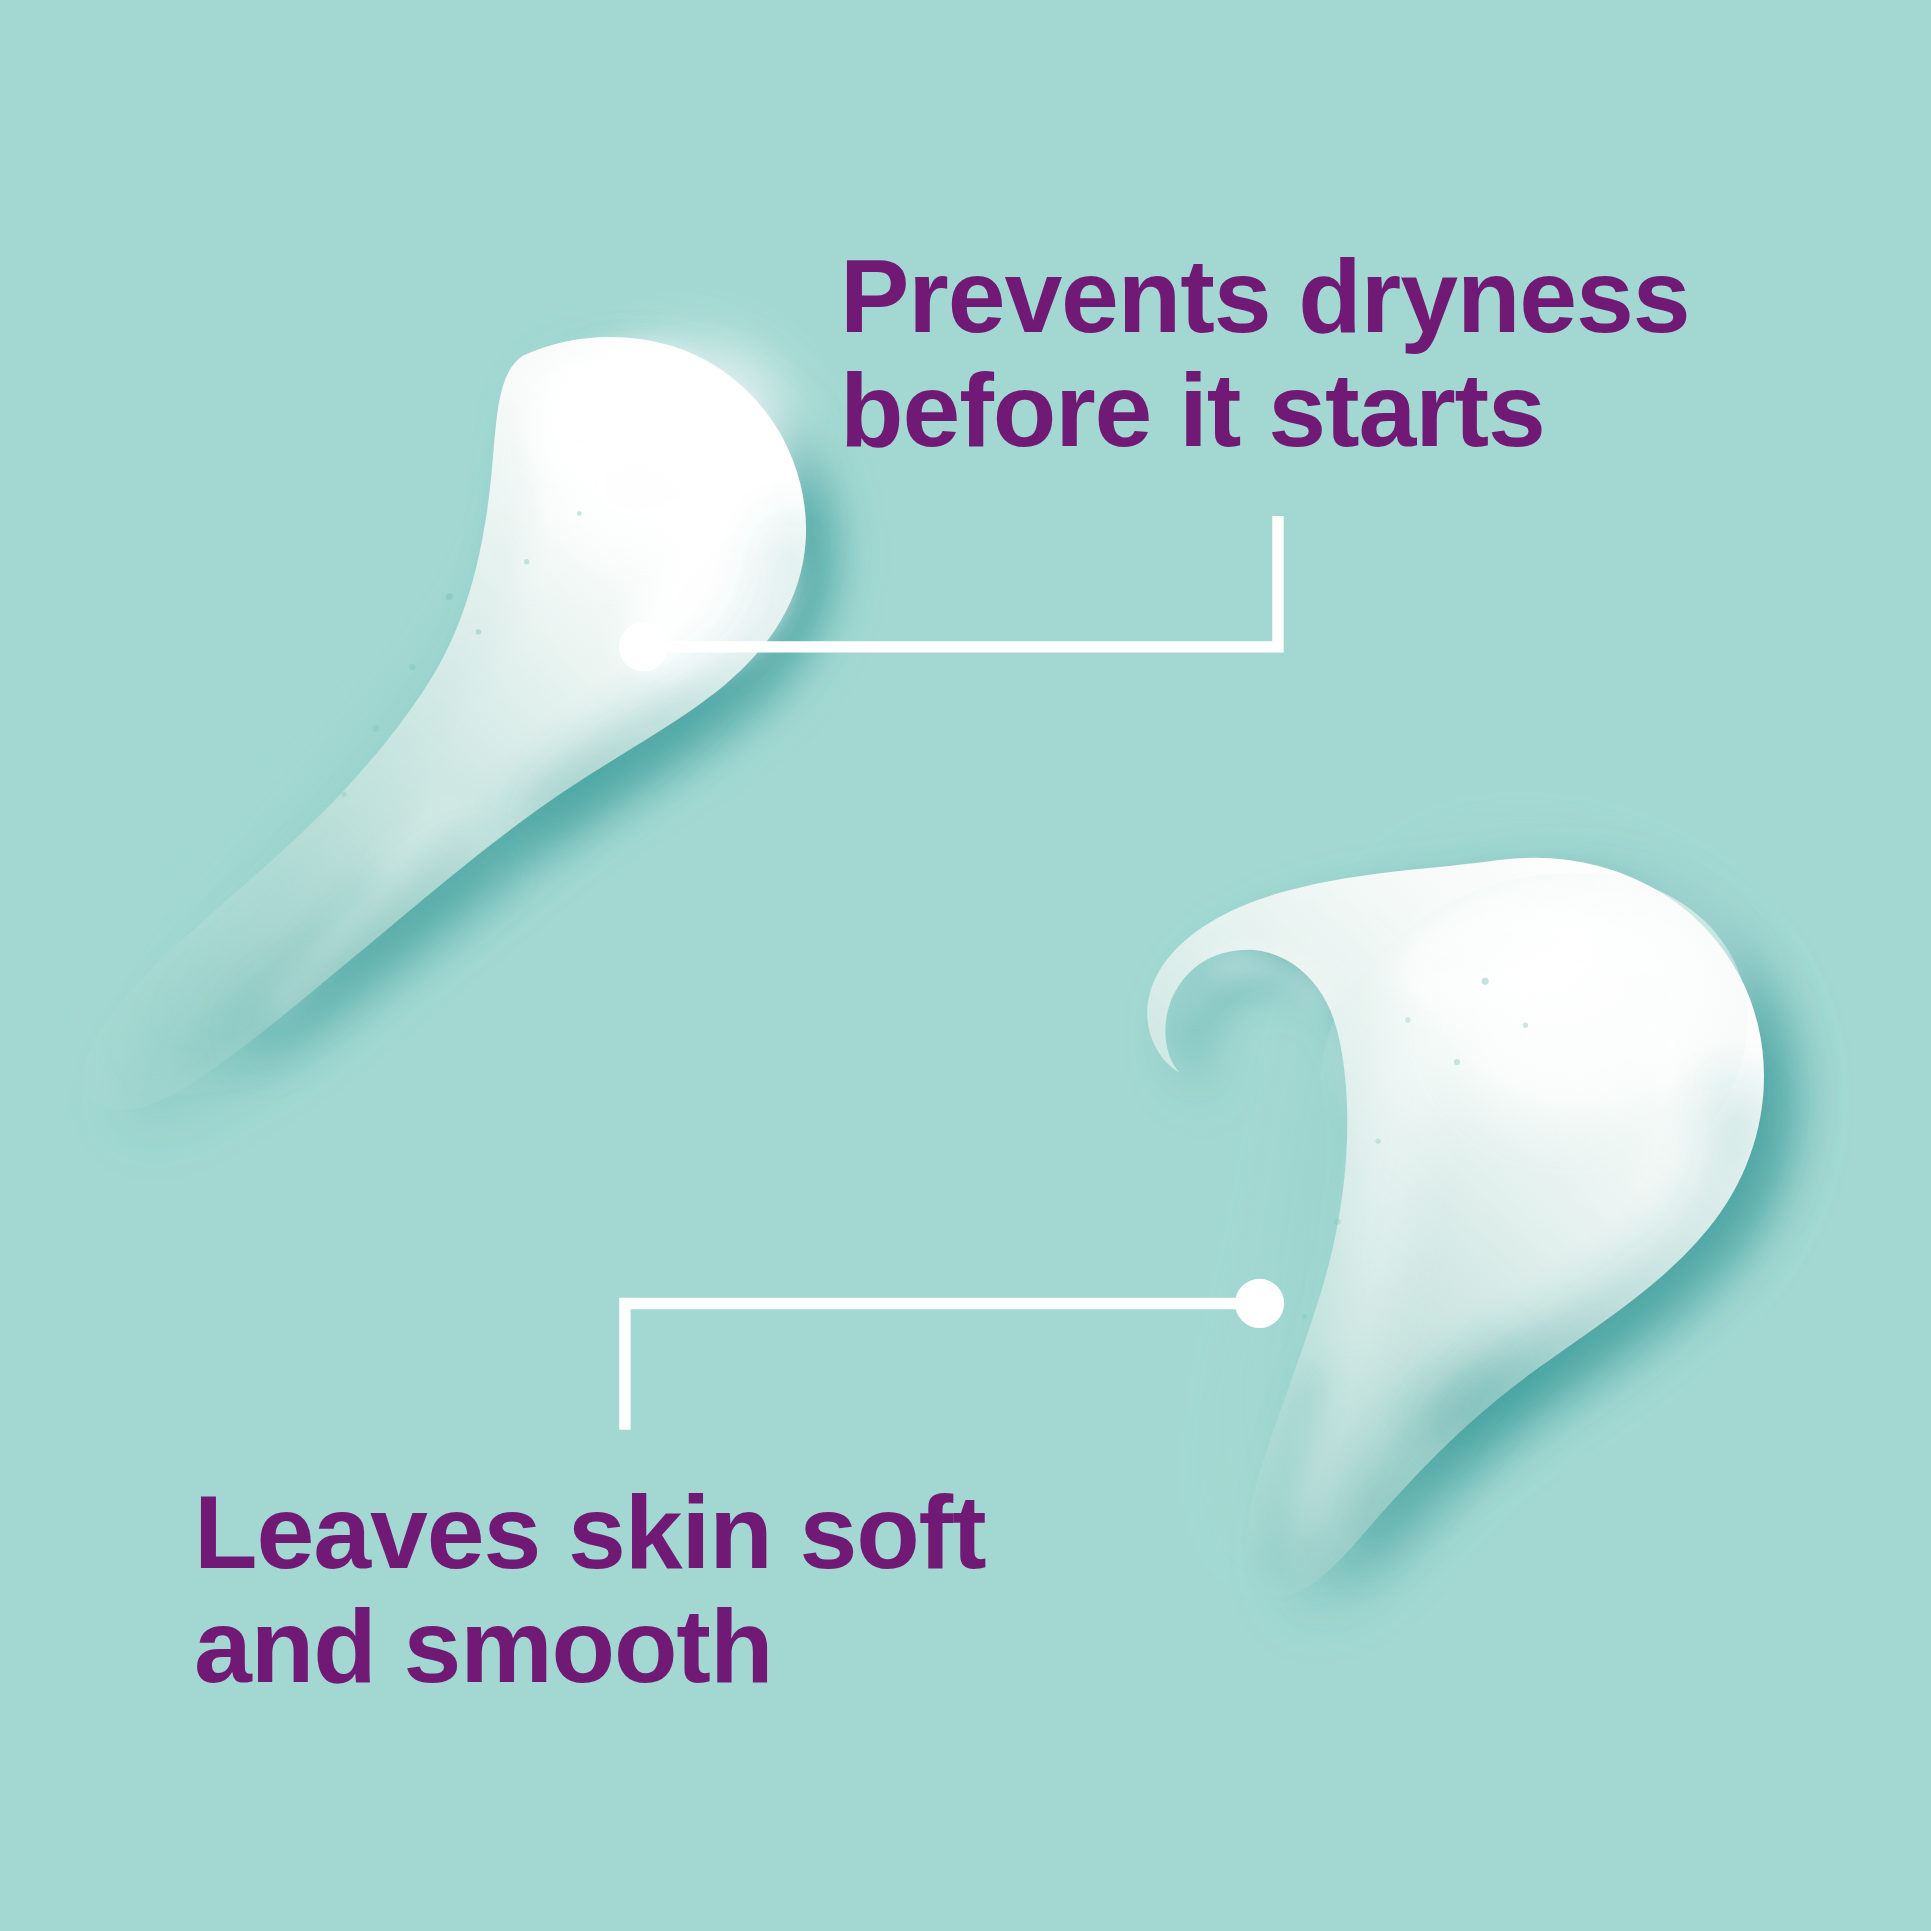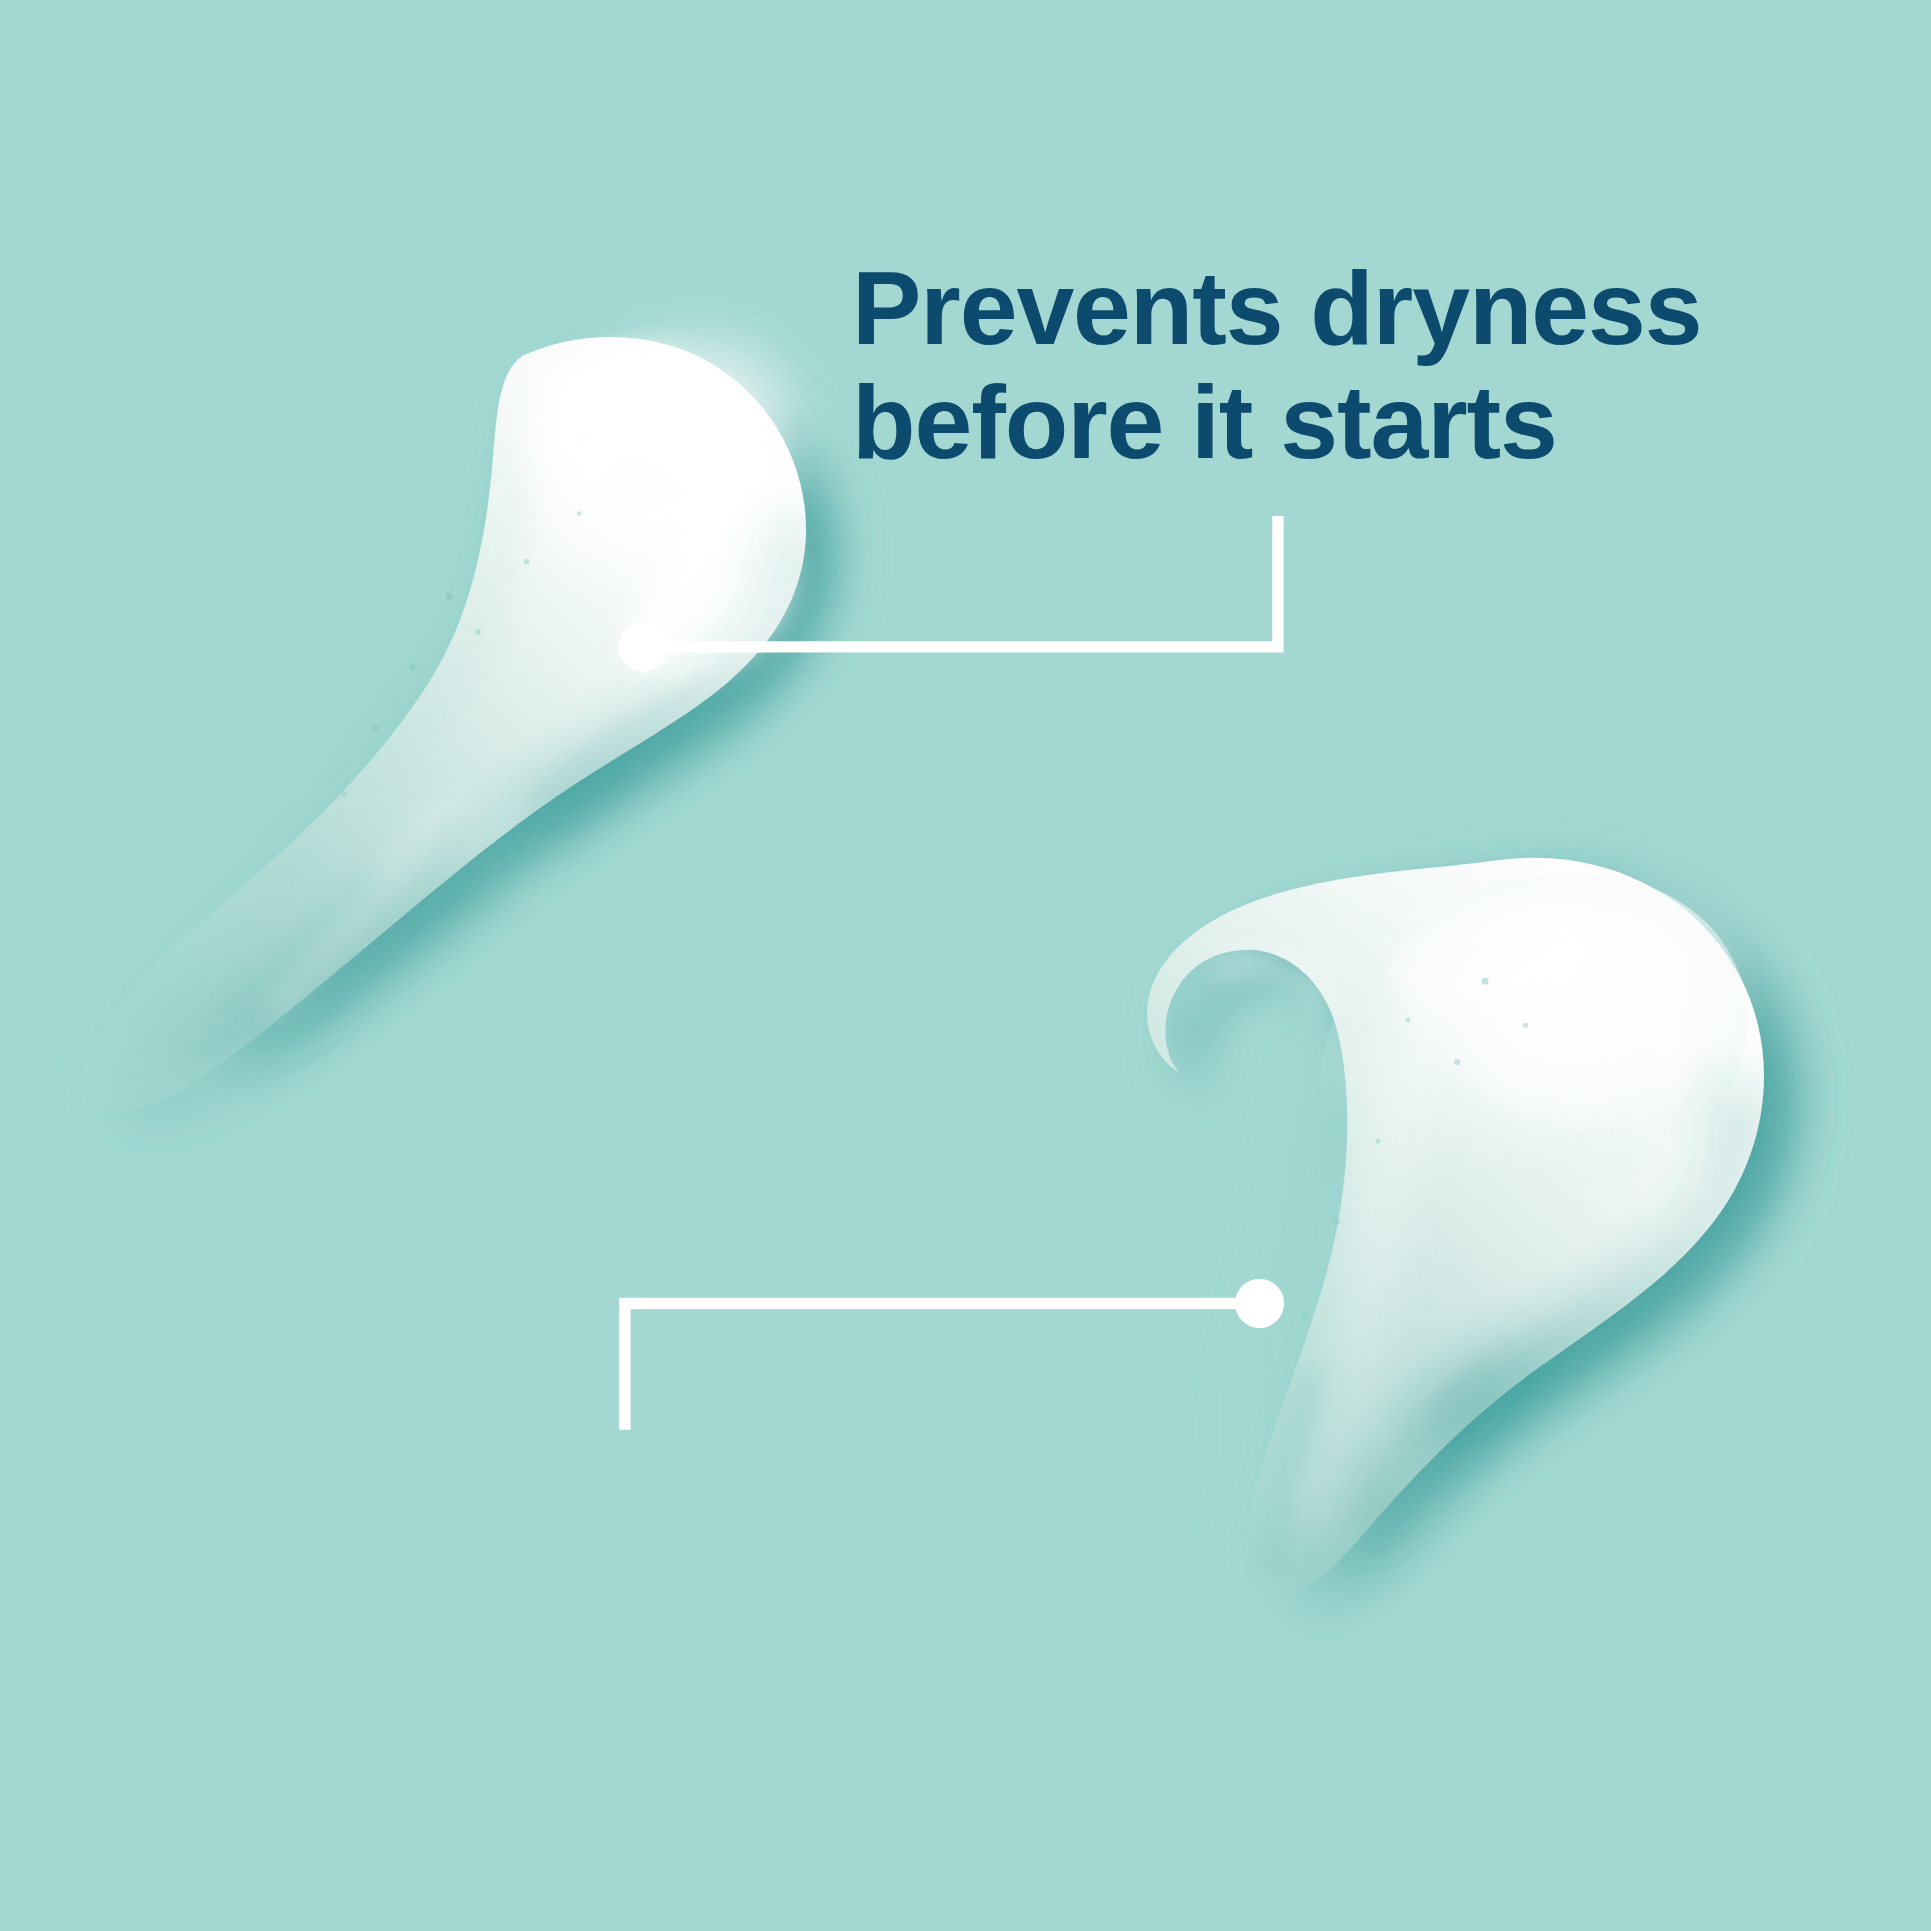--- a/index.html
+++ b/index.html
@@ -21,27 +21,27 @@
   }
   .svg-layer {
     position: absolute;
     inset: 0;
     width: 1931px;
     height: 1931px;
     display: block;
   }
   .headline {
     position: absolute;
-    color: #0c4a6e;
+    color: #701a75;
     font-weight: 700;
     font-size: 104px;
     line-height: 1.10;
     letter-spacing: -1.1px;
     white-space: pre-line;
-    margin: 16px;
+    margin: 4px;
   }
   #headline-top {
     left: 836px;
     top: 235px;
     text-align: left;
   }
   #headline-bottom {
     left: 190px;
     top: 1471px;
     text-align: left;
@@ -268,15 +268,17 @@
     </g>
     <g>
       <path d="M 1435 1485 L 712 1485 L 712 1629" fill="none" stroke="#ffffff" stroke-width="13" stroke-linecap="butt" stroke-linejoin="miter"></path>
       <circle cx="1435" cy="1485" r="28" fill="#ffffff"></circle>
     </g>
   </svg>
 
   <h2 class="headline" id="headline-top">Prevents dryness
 before it starts</h2>
 
+  <h2 class="headline" id="headline-bottom">Leaves skin soft
+and smooth</h2>
 
 </div>
 
 
 </body></html>

